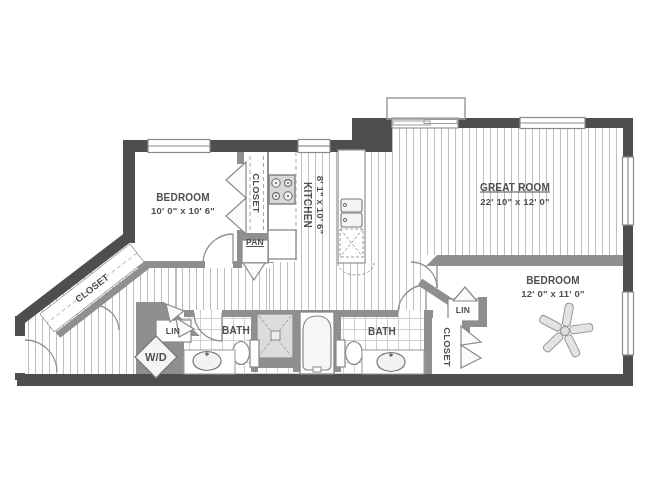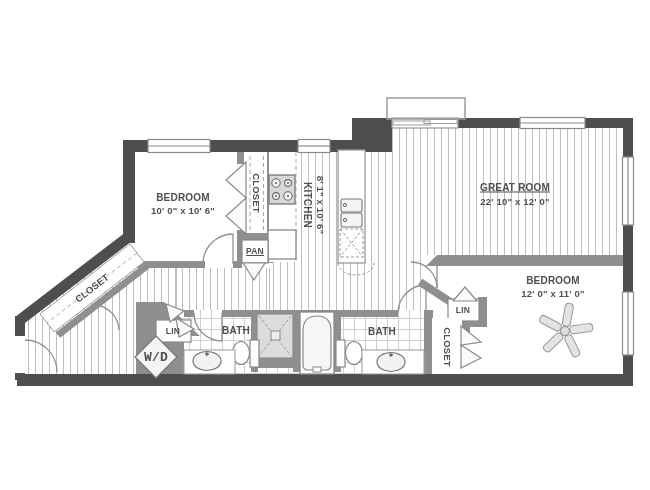--- a/index.html
+++ b/index.html
@@ -8,21 +8,21 @@
   .floor{position:absolute;}
   .hatch{background:repeating-linear-gradient(90deg,#bdbdbd 0 1px,transparent 1px 7px);}
   .tile{background:
         repeating-linear-gradient(0deg,#cfcfcf 0 1px,transparent 1px 11px),
         repeating-linear-gradient(90deg,#cfcfcf 0 1px,transparent 1px 11px);}
   svg{position:absolute;left:0;top:0;}
   .lbl{position:absolute;font-weight:700;font-size:10px;color:#4f4f4f;
        white-space:nowrap;transform:translate(-50%,-50%);letter-spacing:.2px;z-index:5;}
   .dim{font-size:9.5px;}
   .small{font-size:8.5px;}
-  .mid{font-size:13px;font-family:Liberation Mono, monospace;}
+  .mid{font-size:11px;}
   .rot90{transform:translate(-50%,-50%) rotate(90deg);}
   .rotneg{transform:translate(-50%,-50%) rotate(-38deg);}
   .vgroup{display:flex;flex-direction:column;align-items:center;line-height:13px;}
 </style>
 </head>
 <body>
 
 <div id="plan">
 
   <div class="floor hatch" style="left:273px;top:148px;width:119px;height:162px;"></div>
@@ -219,20 +219,20 @@
 
   <div class="lbl rot90 vgroup" style="left:314px;top:205px;">
     <div class="dim">8' 1" x 10' 6"</div>
     <div>KITCHEN</div>
   </div>
 
   <div class="lbl dim rot90" style="left:256px;top:193px;">CLOSET</div>
   <div class="lbl dim rot90" style="left:447px;top:347px;">CLOSET</div>
   <div class="lbl dim rotneg" style="left:92px;top:288px;">CLOSET</div>
 
-  <div class="lbl small" style="left:255px;top:251px;text-decoration:underline;">PAN</div>
+  <div class="lbl small" style="left:255px;top:242px;text-decoration:underline;">PAN</div>
   <div class="lbl small" style="left:173px;top:331px;">LIN</div>
   <div class="lbl small" style="left:463px;top:310px;">LIN</div>
   <div class="lbl" style="left:236px;top:330px;">BATH</div>
   <div class="lbl" style="left:382px;top:331px;">BATH</div>
   <div class="lbl mid" style="left:156px;top:357px;">W/D</div>
 
 </div>
 
 </body></html>

